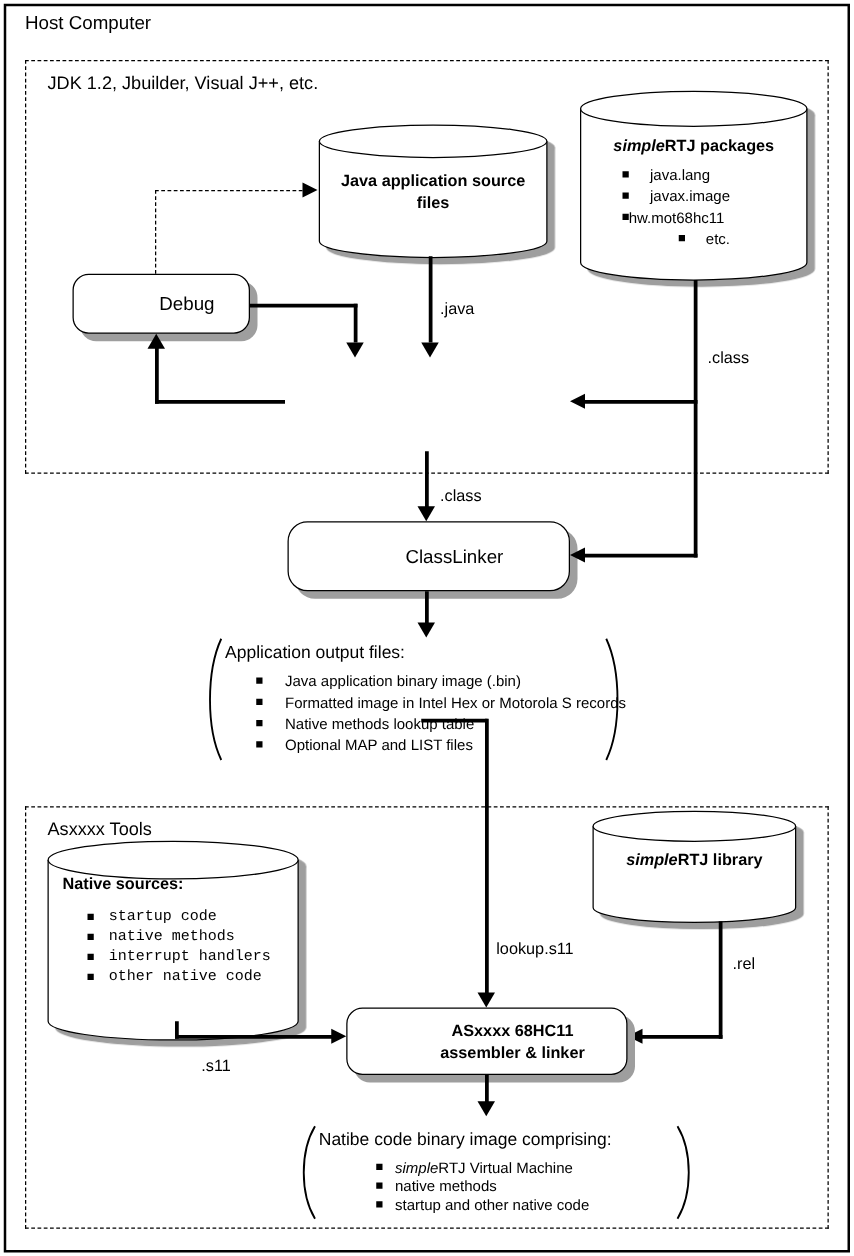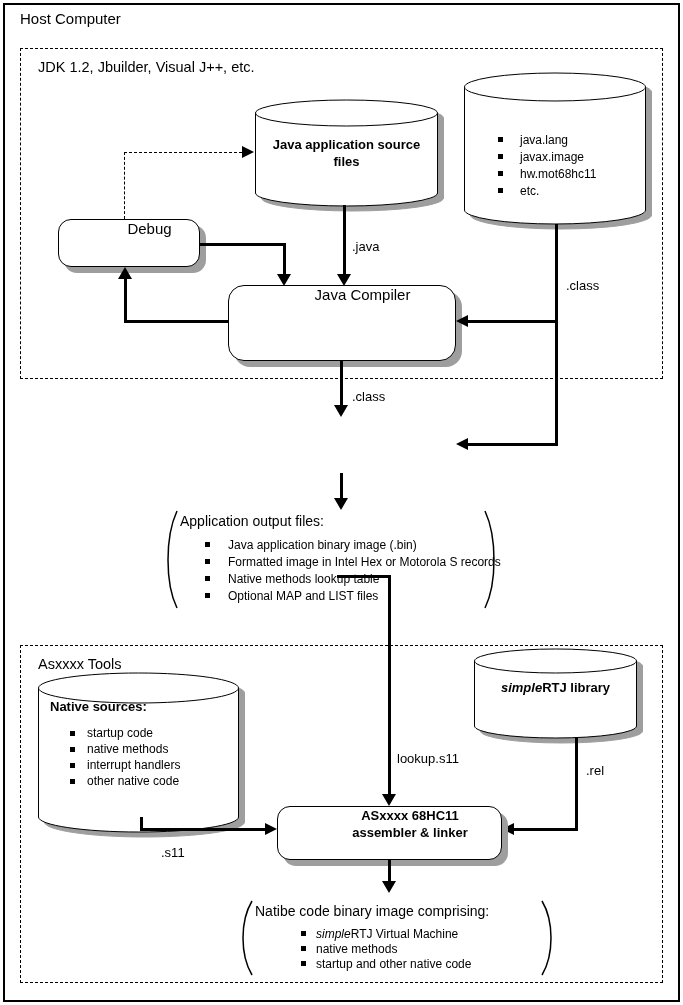--- a/index.html
+++ b/index.html
@@ -7,21 +7,21 @@
          font-family:"Liberation Sans",sans-serif;color:#000;overflow:hidden;}
   .abs{position:absolute;}
   .outer{border:2px solid #000;box-sizing:border-box;}
   .dashedbox{border:1px dashed #000;box-sizing:border-box;}
   .lbl{white-space:nowrap;}
   .sect{font-size:14.5px;}
   .host{font-size:15px;}
   .filelbl{font-size:13px;}
   .node{background:#fff;border:1.5px solid #000;box-sizing:border-box;
         box-shadow:6px 6px 0 #9e9e9e;display:flex;flex-direction:column;
-        align-items:center;justify-content:flex-start;text-align:center;padding-left:41px;}
+        align-items:center;justify-content:center;text-align:center;padding-left:41px;}
   .node .t{font-size:15px;}
   .node .tb{font-size:13px;font-weight:bold;line-height:17px;}
   .cyl{filter:drop-shadow(6px 5px 0 #9e9e9e);}
   .cyltitle{font-weight:bold;font-size:13px;text-align:center;}
   .braTitle{font-weight:normal;font-size:14px;white-space:nowrap;}
   .list .row{display:flex;align-items:center;}
   .sq{display:inline-block;width:5px;height:5px;background:#000;flex:0 0 auto;}
   .it{font-size:12px;white-space:nowrap;}
   .hline,.vline{background:#000;}
   .dl-v{border-left:1px dashed #000;width:0;}
@@ -48,46 +48,44 @@
   <svg class="abs cyl" style="left:254px;top:99px;" width="185" height="108">
     <path d="M1.5,14 L1.5,94 A91,13 0 0 0 183.5,94 L183.5,14" fill="#fff" stroke="#000" stroke-width="1"></path>
     <ellipse cx="92.5" cy="14" rx="91" ry="13" fill="#fff" stroke="#000" stroke-width="1"></ellipse>
   </svg>
   <div class="abs cyltitle" style="left:259px;top:136px;width:175px;line-height:17px;">Java application source files</div>
 
   <svg class="abs cyl" style="left:463px;top:72px;" width="184" height="153">
     <path d="M1.5,15 L1.5,138 A90.5,14 0 0 0 182.5,138 L182.5,15" fill="#fff" stroke="#000" stroke-width="1"></path>
     <ellipse cx="92" cy="15" rx="90.5" ry="14" fill="#fff" stroke="#000" stroke-width="1"></ellipse>
   </svg>
+  <div class="abs cyltitle" style="left:463px;top:109px;width:184px;"><em class="brand">simple</em><span>RTJ packages</span></div>
   <div class="abs list" style="left:498px;top:131px;">
     <div class="row" style="height:17px;">
         <span class="sq"></span>
         <span class="it" style="margin-left:17px;">java.lang</span>
       </div>
     <div class="row" style="height:17px;">
         <span class="sq"></span>
         <span class="it" style="margin-left:17px;">javax.image</span>
       </div>
     <div class="row" style="height:17px;">
         <span class="sq"></span>
-        <span class="it" style="margin-left:17px;">hw.mot68hc11</span>
-      </div>
-    <div class="row" style="height:17px;">
+        <span class="it" style="margin-left:0;">hw.mot68hc11</span>
+      </div>
+    <div class="row" style="height:17px;justify-content:flex-end;">
         <span class="sq"></span>
         <span class="it" style="margin-left:17px;">etc.</span>
       </div>
   </div>
 
   <div class="abs node" style="left:58px;top:219px;width:142px;height:48px;border-radius:13px;">
     <span class="t">Debug</span>
   </div>
 
-  <div class="abs node" style="left:228px;top:285px;width:228px;height:76px;border-radius:16px;">
-    <span class="t">Java Compiler</span>
-  </div>
 
   <div class="abs dl-v" style="left:124px;top:152px;height:67px;"></div>
   <div class="abs dl-h" style="left:124px;top:152px;width:118px;"></div>
   <div class="abs ah ah-right" style="left:242px;top:146px;"></div>
 
   <div class="abs hline" style="left:200px;top:243px;width:86px;height:3px;"></div>
   <div class="abs vline" style="left:283px;top:243px;width:3px;height:31px;"></div>
   <div class="abs ah ah-down" style="left:277px;top:274px;"></div>
 
   <div class="abs vline" style="left:343px;top:205px;width:3px;height:69px;"></div>
@@ -100,20 +98,23 @@
 
   <div class="abs vline" style="left:555px;top:224px;width:3px;height:222px;"></div>
   <div class="abs hline" style="left:467px;top:320px;width:91px;height:3px;"></div>
   <div class="abs ah ah-left" style="left:456px;top:315px;"></div>
   <div class="abs lbl filelbl" style="left:566px;top:278px;">.class</div>
 
   <div class="abs vline" style="left:340px;top:361px;width:3px;height:45px;"></div>
   <div class="abs ah ah-down" style="left:334px;top:405px;"></div>
   <div class="abs lbl filelbl" style="left:352px;top:389px;">.class</div>
 
+  <div class="abs node" style="left:230px;top:417px;width:226px;height:56px;border-radius:16px;">
+    <span class="t">ClassLinker</span>
+  </div>
   <div class="abs hline" style="left:467px;top:443px;width:91px;height:3px;"></div>
   <div class="abs ah ah-left" style="left:456px;top:438px;"></div>
 
   <div class="abs vline" style="left:340px;top:473px;width:3px;height:26px;"></div>
   <div class="abs ah ah-down" style="left:334px;top:498px;"></div>
 
   <svg class="abs" style="left:160px;top:509px;" width="20" height="101">
     <path d="M17,2 C5,28 5,74 17,99" fill="none" stroke="#000" stroke-width="1.5"></path>
   </svg>
   <svg class="abs" style="left:482px;top:509px;" width="20" height="101">
@@ -145,21 +146,21 @@
   <div class="abs lbl filelbl" style="left:397px;top:751px;">lookup.s11</div>
 
   <div class="abs dashedbox" style="left:20px;top:645px;width:643px;height:338px;"></div>
   <div class="abs lbl sect" style="left:38px;top:656px;">Asxxxx Tools</div>
 
   <svg class="abs cyl" style="left:37px;top:672px;" width="203" height="162">
     <path d="M1.5,16 L1.5,145 A100,15 0 0 0 201.5,145 L201.5,16" fill="#fff" stroke="#000" stroke-width="1"></path>
     <ellipse cx="101.5" cy="16" rx="100" ry="15" fill="#fff" stroke="#000" stroke-width="1"></ellipse>
   </svg>
   <div class="abs cyltitle" style="left:50px;top:699px;text-align:center;">Native sources:</div>
-  <div class="abs list" style="left:70px;top:725px;">
+  <div class="abs list" style="left:70px;top:725px;font-family:Liberation Mono, monospace;">
     <div class="row" style="height:16px;">
         <span class="sq"></span>
         <span class="it" style="margin-left:12px;">startup code</span>
       </div>
     <div class="row" style="height:16px;">
         <span class="sq"></span>
         <span class="it" style="margin-left:12px;">native methods</span>
       </div>
     <div class="row" style="height:16px;">
         <span class="sq"></span>

